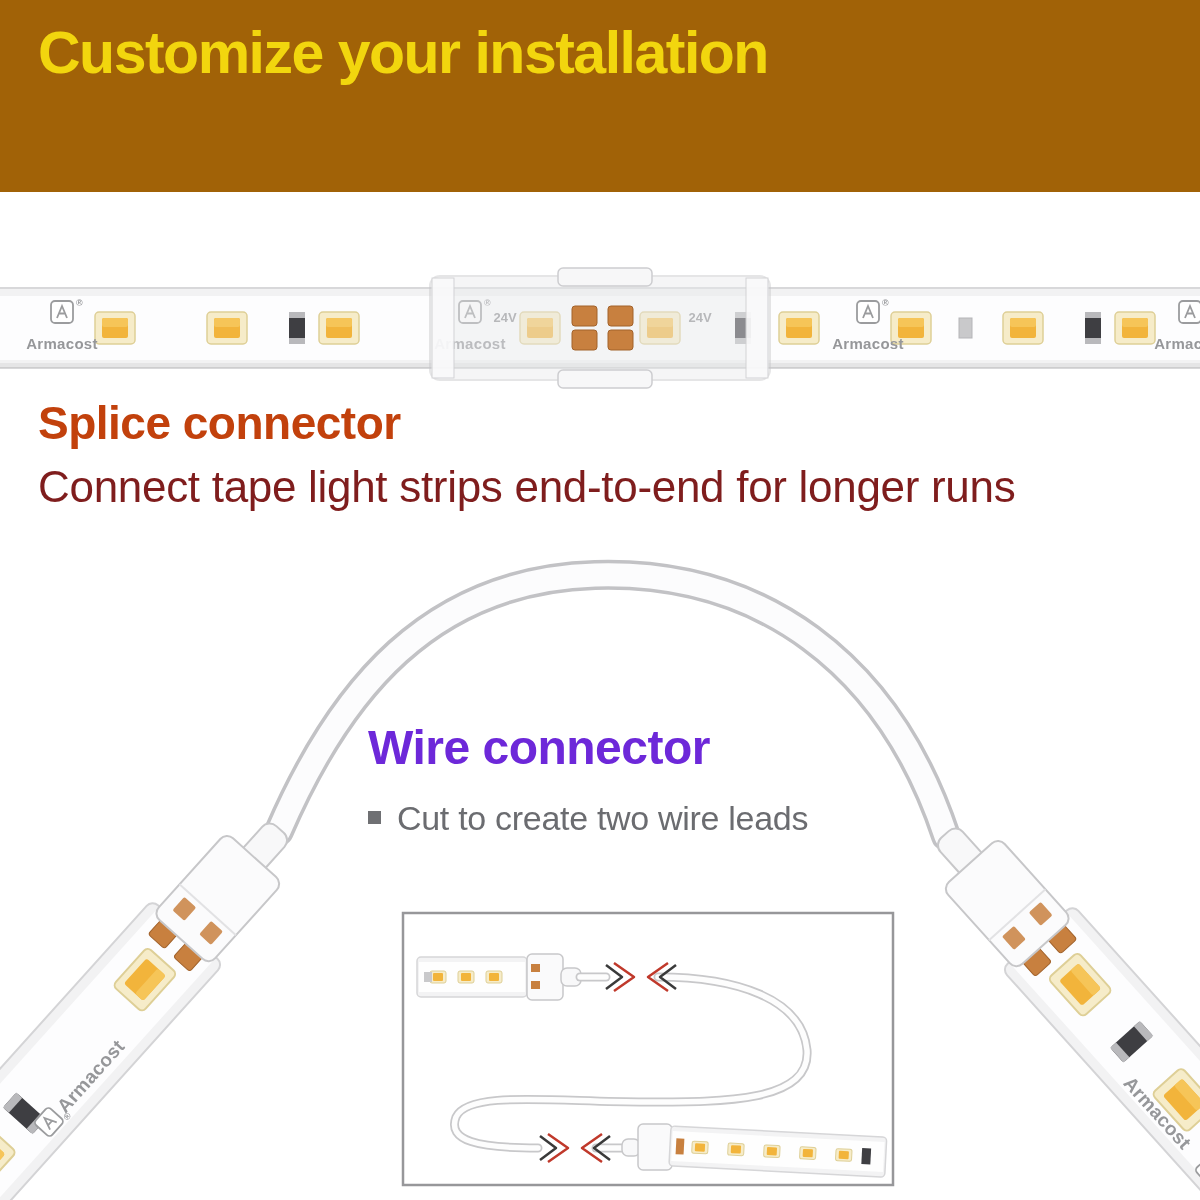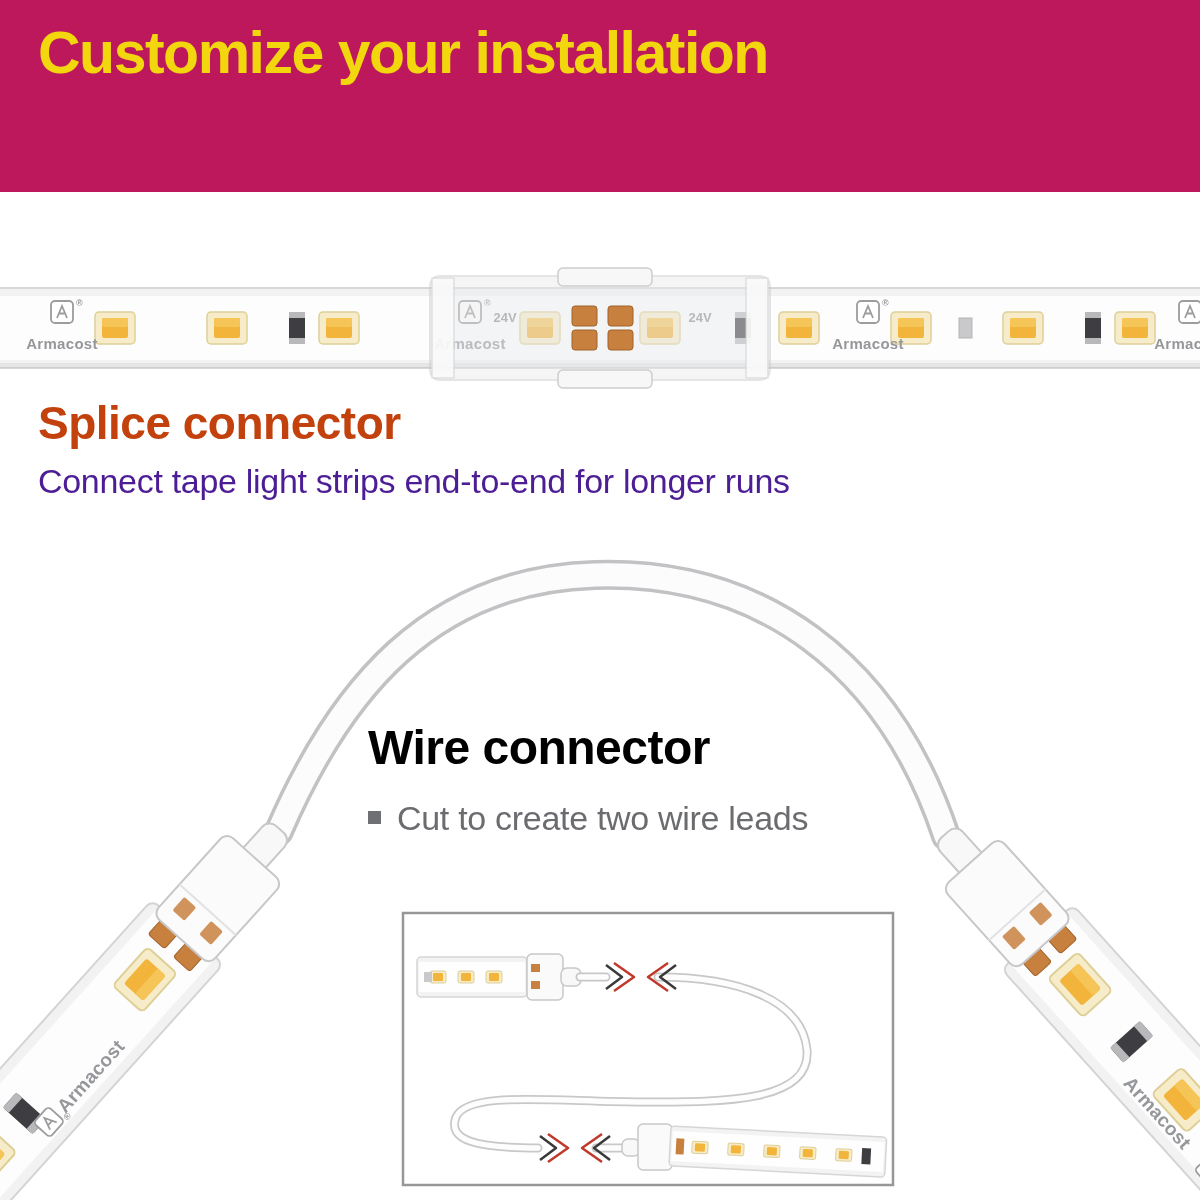--- a/index.html
+++ b/index.html
@@ -1,29 +1,29 @@
 <!DOCTYPE html>
 <html><head>
 <meta charset="utf-8">
 <style>
   html,body{margin:0;padding:0;background:#fff;}
   .canvas{position:relative;width:1200px;height:1200px;background:#ffffff;overflow:hidden;
           font-family:"Liberation Sans",sans-serif;}
   .art{position:absolute;left:0;top:0;width:1200px;height:1200px;}
 
-  .banner{position:absolute;left:0;top:0;width:1200px;height:192px;background:#be185d;}
+  .banner{position:absolute;left:0;top:0;width:1200px;height:192px;background:#a16207;}
   .banner h1{margin:0;padding:17px 0 0 38px;font-size:59px;line-height:72px;font-weight:700;
              color:#F2D60E;letter-spacing:-1.5px;}
 
   .splice-text{position:absolute;left:38px;top:396px;}
   .splice-text h2{margin:0;font-size:46px;font-weight:700;color:#c2410c;letter-spacing:-0.5px;}
-  .splice-text p{margin:12px 0 5px 0;font-size:34px;color:#4c1d95;letter-spacing:-0.3px;}
+  .splice-text p{margin:12px 0 5px 0;font-size:44px;color:#7f1d1d;letter-spacing:-0.3px;}
 
   .wire-text{position:absolute;left:368px;top:720px;}
-  .wire-text h2{margin:0 0 24px 0;font-size:48px;font-weight:700;color:#000000;letter-spacing:-0.5px;}
+  .wire-text h2{margin:0 0 24px 0;font-size:48px;font-weight:700;color:#6d28d9;letter-spacing:-0.5px;}
   .bullets{list-style:none;margin:0;padding:0;}
   .bullets li{display:flex;align-items:flex-start;gap:16px;font-size:34px;color:#6B6C70;
               margin-bottom:15px;letter-spacing:-0.3px;}
   .sq{width:13px;height:13px;background:#6F7073;margin-top:12px;flex:none;}
 
   
   .brand{font-family:"Liberation Sans",sans-serif;font-size:15px;font-weight:700;fill:#96979A;
          text-anchor:middle;letter-spacing:.3px;}
   .brandA{font-family:"Liberation Sans",sans-serif;font-size:19px;font-weight:700;fill:#96979A;
           text-anchor:start;letter-spacing:.3px;}

